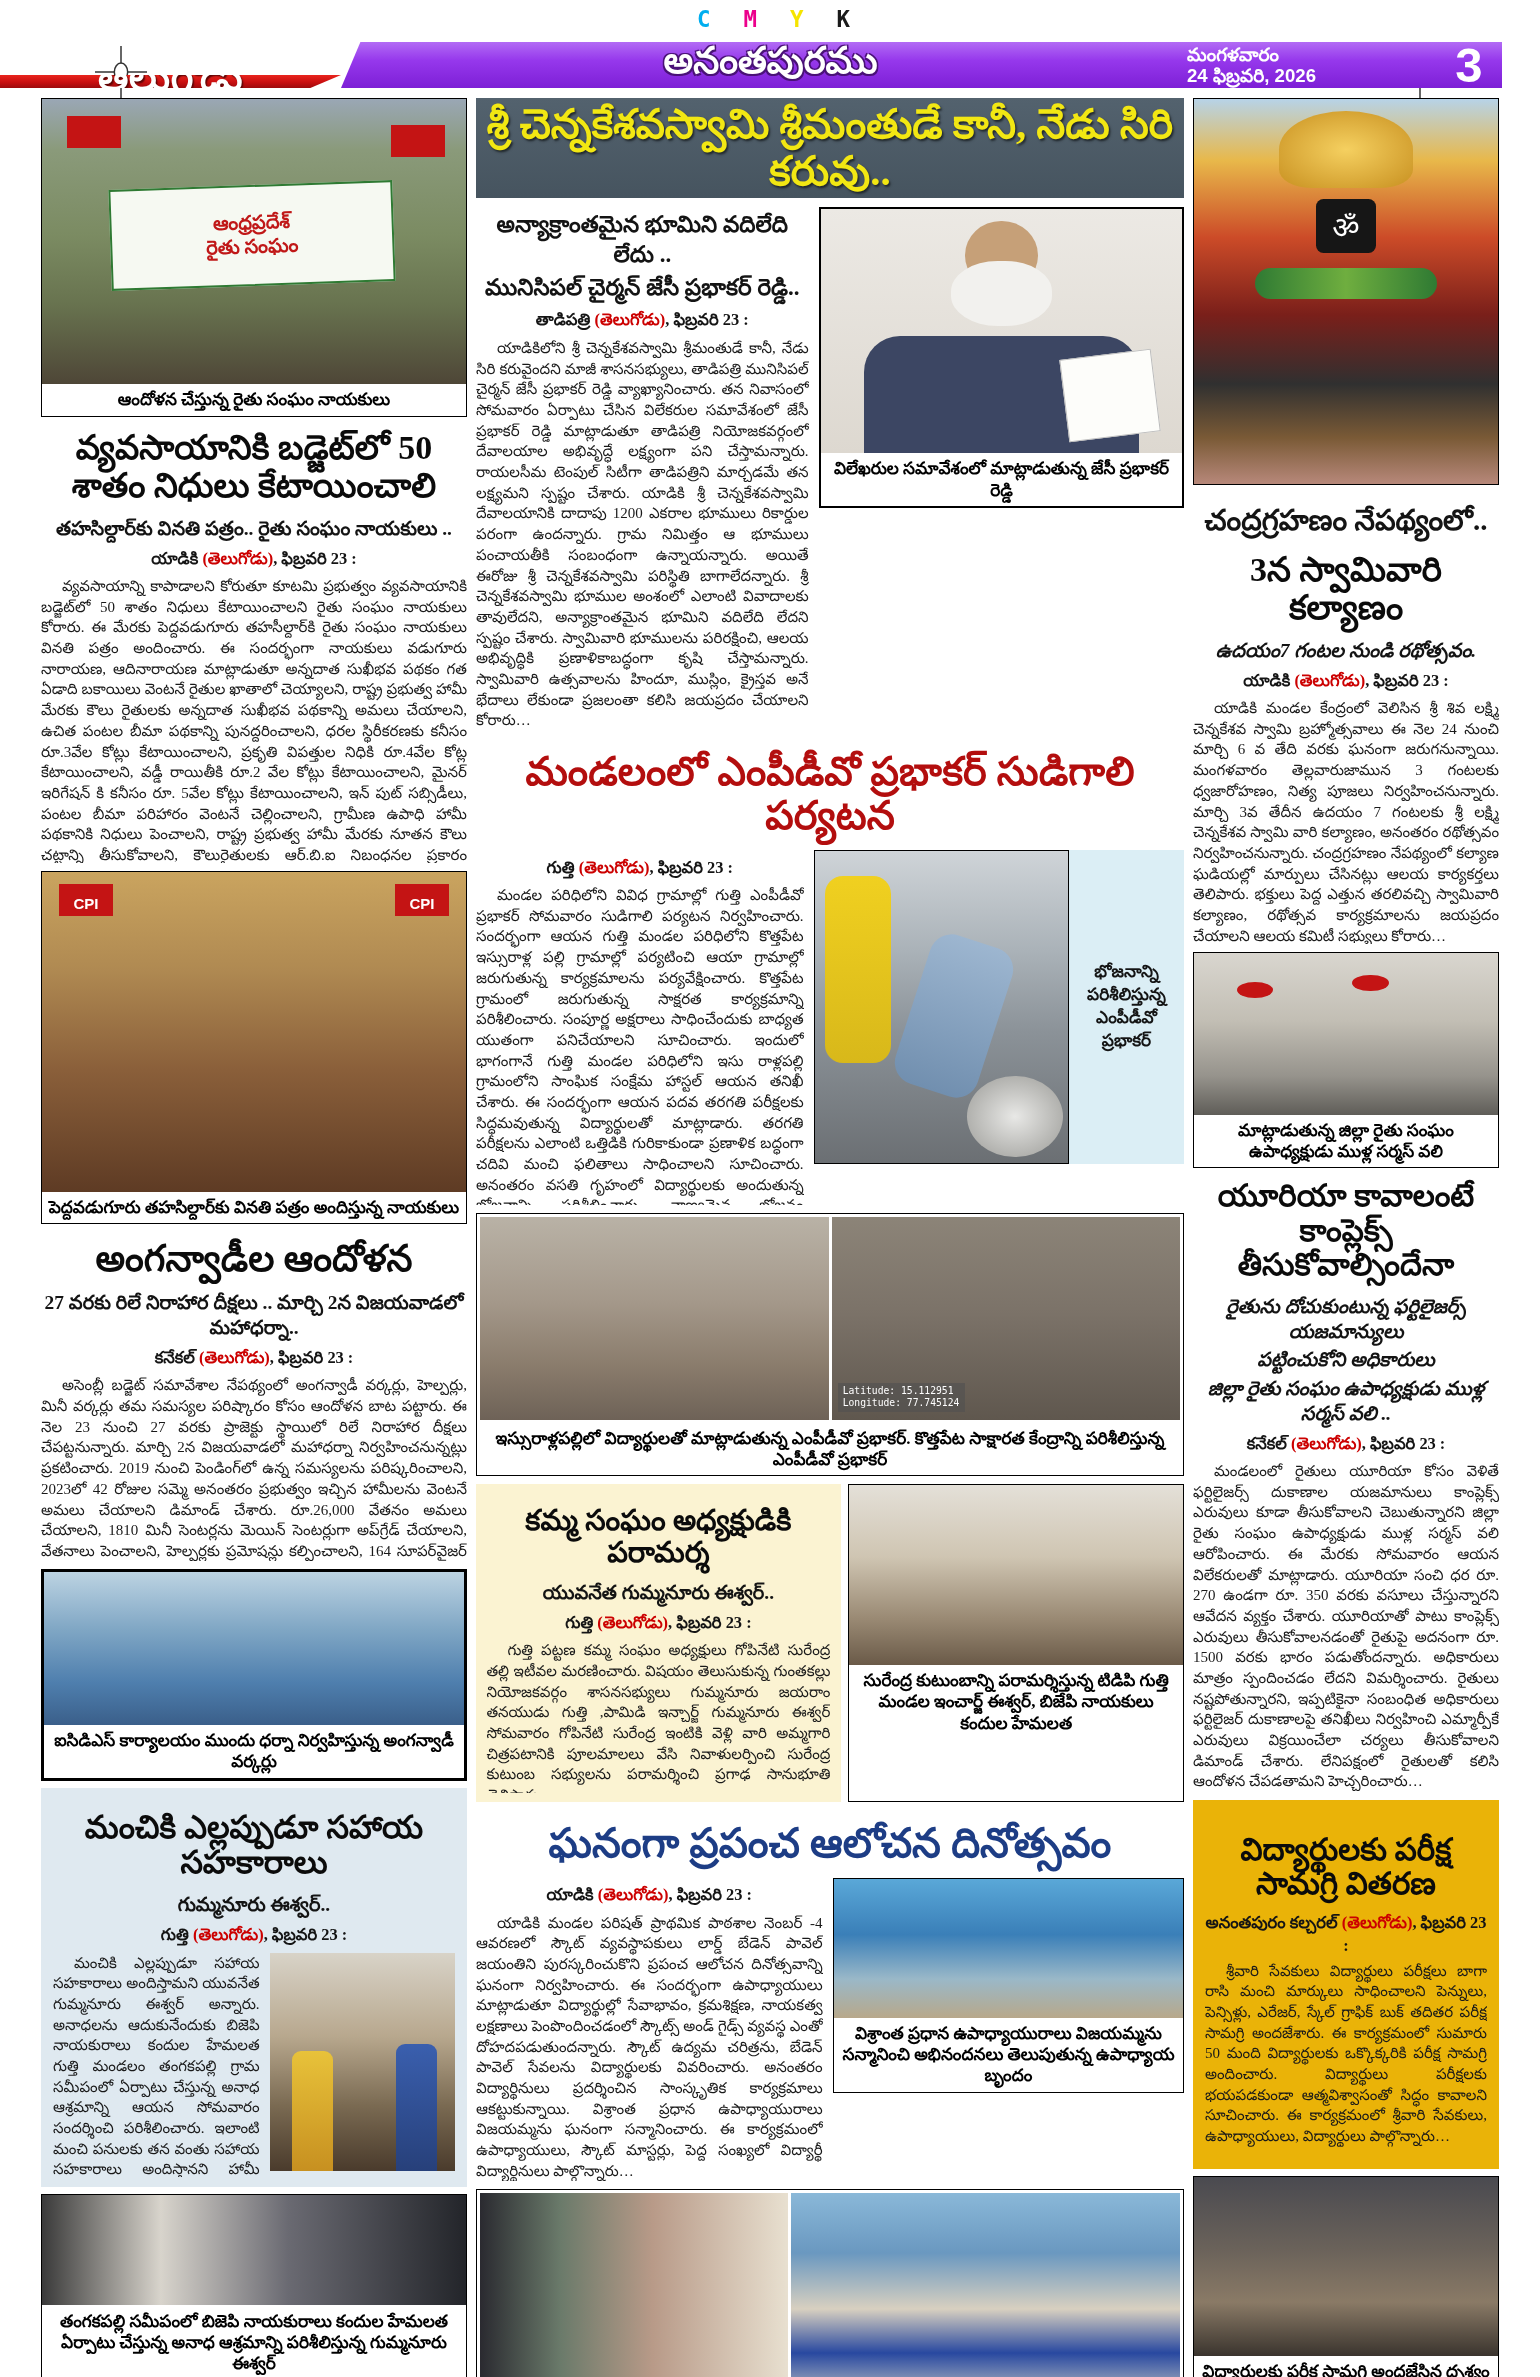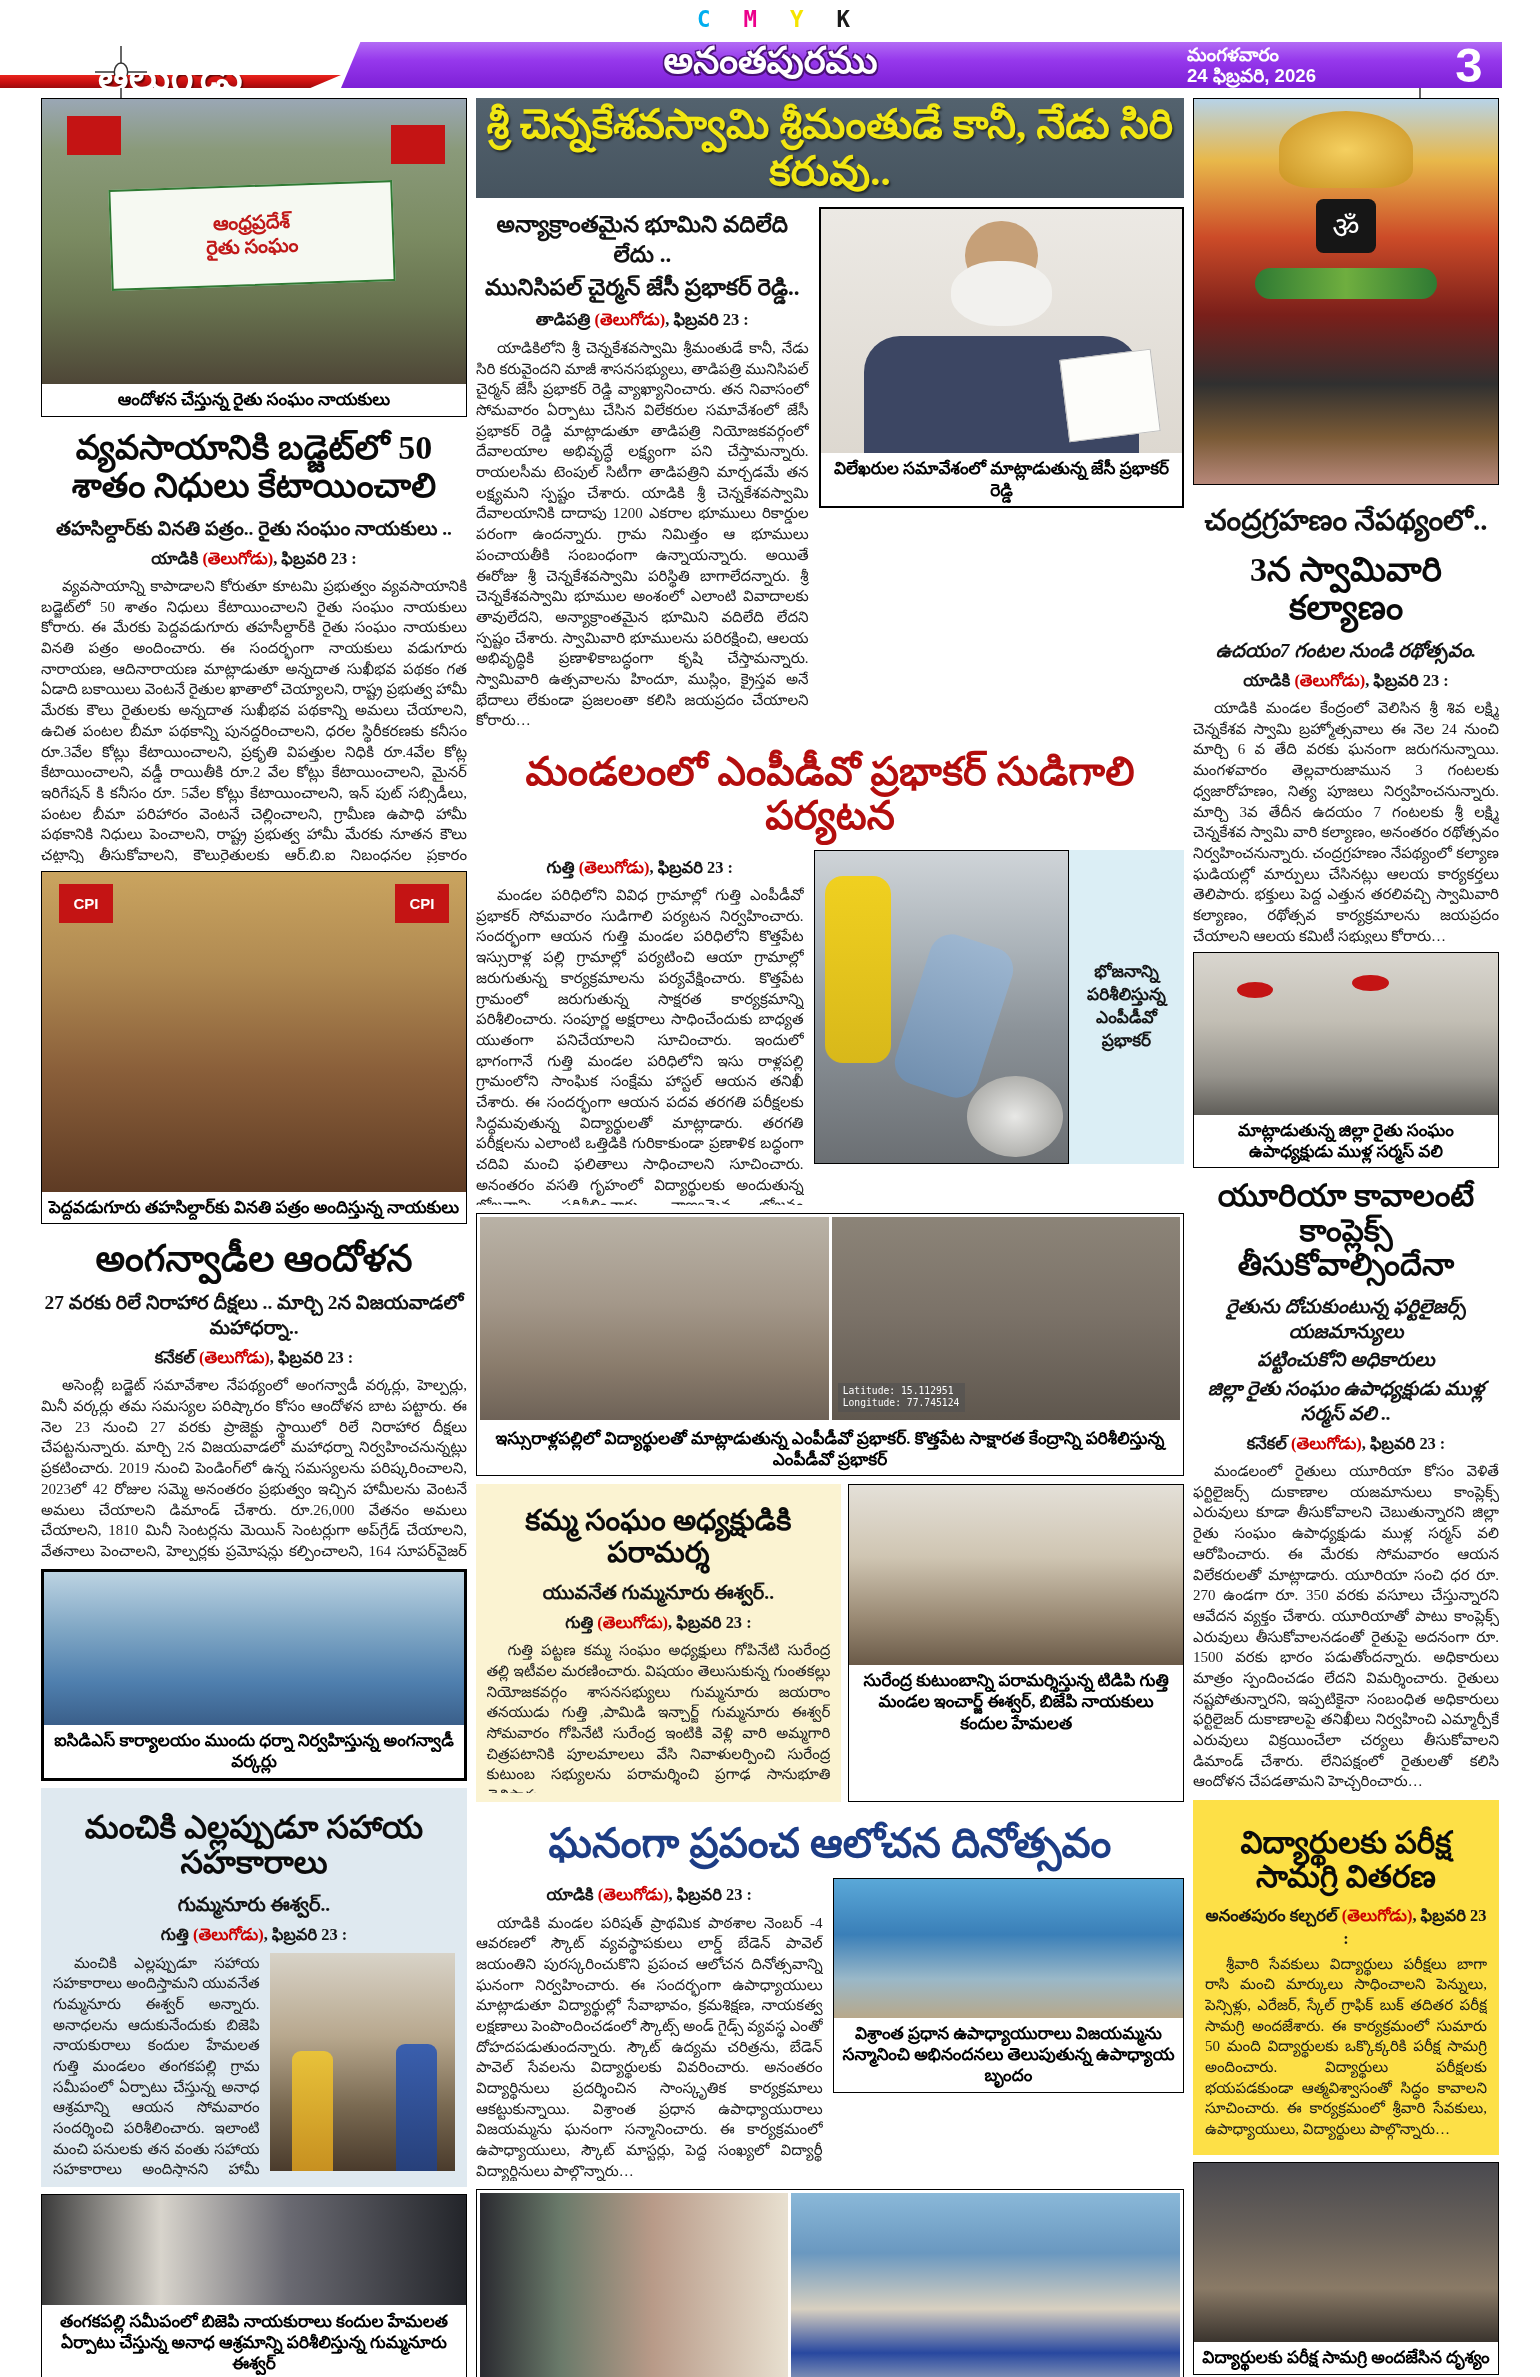--- a/index.html
+++ b/index.html
@@ -34,24 +34,24 @@
   .bodytext{font-size:15px;line-height:1.38;text-align:justify;overflow:hidden;color:#191919;text-indent:21px;}
   .flowroot{display:flow-root;}
   .floatR{float:right;margin:0 0 6px 10.4px;}
   .row{display:flex;}
   .banner{background:linear-gradient(180deg,#53626e,#46545f);color:#f2e713;font-weight:700;font-size:41px;line-height:1.15;text-align:center;padding:3px 6px;text-shadow:1.5px 2.2px 2.2px #20272c;}
   .hl-red{color:#b30e0e;font-size:40px;}
   .hl-blue{color:#1d3d85;font-size:41px;}
   .vstrip{width:106px;background:#dbeef5;font-weight:700;font-size:17px;line-height:1.35;text-align:center;display:flex;align-items:center;justify-content:center;padding:7.5px 4.5px;}
   .creambox{background:#fbf3d2;padding:9px 10.4px;}
   .bluebox{background:#dfe9f0;padding:10.4px 12px;}
-  .greenbox{background:#fde047;padding:15px 12px;}
+  .greenbox{background:#eab308;padding:22px 12px;}
   .gps{position:absolute;left:6px;bottom:7.5px;background:rgba(80,80,80,.6);color:#fff;font-size:9.7px;line-height:1.3;padding:2.2px 5.2px;font-family:"DejaVu Sans Mono",monospace;}
   .ph-banner{position:absolute;left:16%;top:30%;width:66%;height:34%;background:#f6f9f2;border:2.2px solid #2f7a33;transform:rotate(-2deg);display:flex;flex-direction:column;align-items:center;justify-content:center;color:#c01818;font-weight:700;font-size:19.4px;line-height:1.25;}
-  .ph-flag{position:absolute;width:54px;height:39px;background:#c41414;}
+  .ph-flag{position:absolute;width:54px;height:32px;background:#c41414;}
   .ph-flag span{color:#fff;font-family:"Liberation Sans",sans-serif;font-weight:700;font-size:15px;display:block;text-align:center;line-height:39px;}
   .blob{position:absolute;}
 </style>
 </head>
 <body>
 
 <div class="page">
 
   <div class="printbar">
     <span style="color:#00aeef">C</span>

